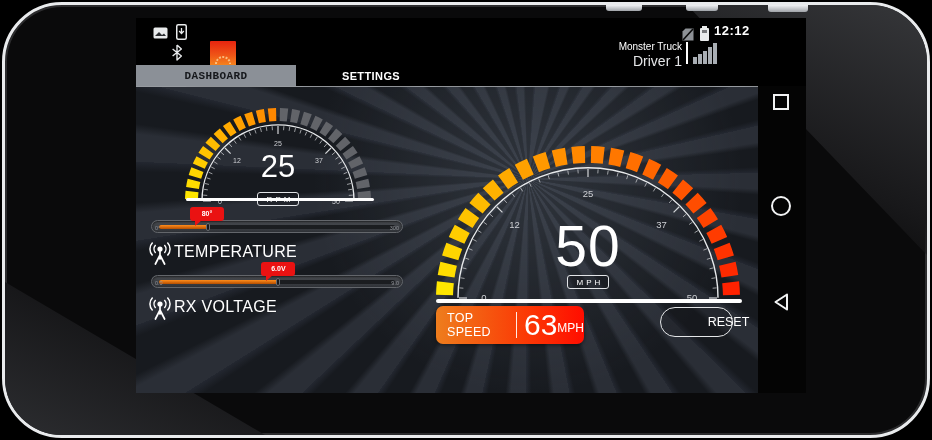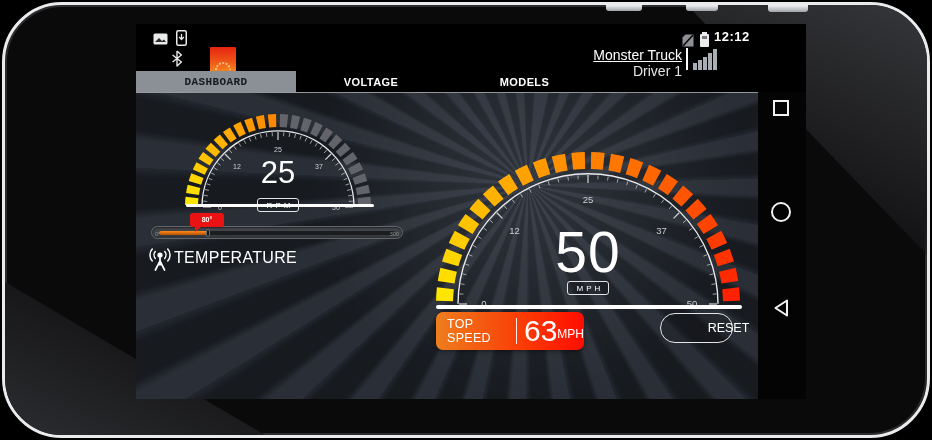--- a/index.html
+++ b/index.html
@@ -13,31 +13,31 @@
            box-shadow: inset 0 0 0 2px #2c2c2e, 0 0 10px rgba(0,0,0,.8); overflow:hidden; }
   .glare-tr { position:absolute; right:0; top:0; width:300px; height:250px;
               background:linear-gradient(205deg,#36373a 0%,#18181a 55%,rgba(10,10,11,0) 75%);
               clip-path:polygon(100% 0,100% 100%,20% 0); }
   .glare-bl { position:absolute; left:0; bottom:0; width:260px; height:170px;
               background:linear-gradient(25deg,#2c2d30 0%,#141416 60%,rgba(10,10,11,0) 80%);
               clip-path:polygon(0 100%,100% 100%,0 10%); }
   .edge-btn { position:absolute; top:0; height:6px; background:linear-gradient(180deg,#f0f1f3,#9fa3a8); border-radius:0 0 3px 3px; }
 
   
-  .screen { position:absolute; left:131px; top:19px; width:670px; height:375px; background:#000; }
+  .screen { position:absolute; left:131px; top:13px; width:670px; height:375px; background:#000; }
 
   
   .statusbar { position:absolute; left:0; top:0; width:100%; height:47px; }
   .sb-time { position:absolute; left:578px; top:5px; color:#fff; font-size:13px; font-weight:bold; letter-spacing:.5px; }
   .battery { position:absolute; left:564px; top:10px; width:9px; height:13px; background:#e9ebec; border-radius:1px; }
   .battery:before { content:""; position:absolute; left:2px; top:-2px; width:5px; height:2px; background:#e9ebec; }
   .battery:after { content:""; position:absolute; left:2px; top:2px; width:5px; height:3px; background:#77797c; }
   .nosim { position:absolute; left:546px; top:10px; width:12px; height:13px; }
   .driver-box { position:absolute; right:124px; top:23px; text-align:right; color:#fff; line-height:1.15; }
-  .driver-box .veh { font-size:14px; font-weight:500;text-decoration:underline; }
+  .driver-box .veh { font-size:10px; font-weight:500; }
   .driver-box .drv { font-size:14px; color:#e4e5e7; }
   .vline { position:absolute; left:550px; top:24px; width:1.5px; height:22px; background:#fff; }
   .sigbars { position:absolute; left:557px; top:25px; width:26px; height:21px; display:flex; align-items:flex-end; gap:1px; }
   .sigbars i { display:block; width:4px; background:#a9aeb4; }
   .appicon { position:absolute; left:74px; top:23px; width:26px; height:26px;
              background:linear-gradient(180deg,#e7240f 0%,#ef5517 55%,#f68c1e 100%); border-radius:1px; }
   .appicon svg { position:absolute; left:5px; bottom:2px; opacity:.75; }
 
   
   .tabbar { position:absolute; left:0; top:47px; width:622px; height:21px; display:flex; }
@@ -154,22 +154,21 @@
           <i style="height:7px"></i>
             <i style="height:10px"></i>
             <i style="height:13px"></i>
             <i style="height:17px"></i>
             <i style="height:21px"></i>
         </div>
       </div>
 
       <div class="tabbar">
         <div class="tab t0 active">DASHBOARD</div>
-        <div class="tab t2">VOLTAGE</div>
-        <div class="tab t3">MODELS</div>
+        <div class="tab t2">SETTINGS</div>
       </div>
 
       <div class="content">
 
         <div class="gauge-wrap rpm-wrap">
           <svg width="220" height="114">
               <path d="M23.52 94.19 A86.5 86.5 0 0 1 24.02 86.51" fill="none" stroke-width="13" stroke="hsl(54.0,100%,50%)"></path>
               <path d="M24.50 82.92 A86.5 86.5 0 0 1 26.00 75.37" fill="none" stroke-width="13" stroke="hsl(52.0,100%,50%)"></path>
               <path d="M26.93 71.87 A86.5 86.5 0 0 1 29.41 64.58" fill="none" stroke-width="13" stroke="hsl(50.0,100%,50%)"></path>
               <path d="M30.80 61.23 A86.5 86.5 0 0 1 34.20 54.33" fill="none" stroke-width="13" stroke="hsl(48.0,100%,50%)"></path>
@@ -338,20 +337,39 @@
             <svg width="24" height="27" viewBox="0 0 24 27">
               <circle cx="12" cy="10" r="2.6" fill="#fff"></circle>
               <path d="M12 12 L12 20 M12 16 L7.4 25 M12 16 L16.6 25" stroke="#fff" stroke-width="1.7" fill="none" stroke-linecap="round"></path>
               <path d="M7.6 6 A6 6 0 0 0 7.6 14 M16.4 6 A6 6 0 0 1 16.4 14" stroke="#fff" stroke-width="1.5" fill="none"></path>
               <path d="M4.6 3.4 A9.5 9.5 0 0 0 4.6 16.6 M19.4 3.4 A9.5 9.5 0 0 1 19.4 16.6" stroke="#fff" stroke-width="1.5" fill="none"></path>
             </svg>
             <span>TEMPERATURE</span>
           </div>
         </div>
 
+        <div class="slider-block sb2">
+          <div class="badge" style="left: calc(51% - 18.14px);">6.0V</div>
+          <div class="track">
+            <div class="groove"></div>
+            <div class="fill" style="width: calc(51% - 7.14px);"></div>
+            <div class="thumb" style="left: calc(51% - 3.14px);"></div>
+            <span class="minlab">0.0</span>
+            <span class="maxlab">9.0</span>
+          </div>
+          <div class="slider-label">
+            <svg width="24" height="27" viewBox="0 0 24 27">
+              <circle cx="12" cy="10" r="2.6" fill="#fff"></circle>
+              <path d="M12 12 L12 20 M12 16 L7.4 25 M12 16 L16.6 25" stroke="#fff" stroke-width="1.7" fill="none" stroke-linecap="round"></path>
+              <path d="M7.6 6 A6 6 0 0 0 7.6 14 M16.4 6 A6 6 0 0 1 16.4 14" stroke="#fff" stroke-width="1.5" fill="none"></path>
+              <path d="M4.6 3.4 A9.5 9.5 0 0 0 4.6 16.6 M19.4 3.4 A9.5 9.5 0 0 1 19.4 16.6" stroke="#fff" stroke-width="1.5" fill="none"></path>
+            </svg>
+            <span>RX VOLTAGE</span>
+          </div>
+        </div>
 
 
         <div class="topspeed">
           <span class="ts-label">TOP SPEED</span>
           <span class="vr"></span>
           <span class="ts-value">63</span>
           <span class="ts-unit">MPH</span>
         </div>
         <div class="resetbtn">
           <svg width="15" height="16" viewBox="0 0 18 18">

